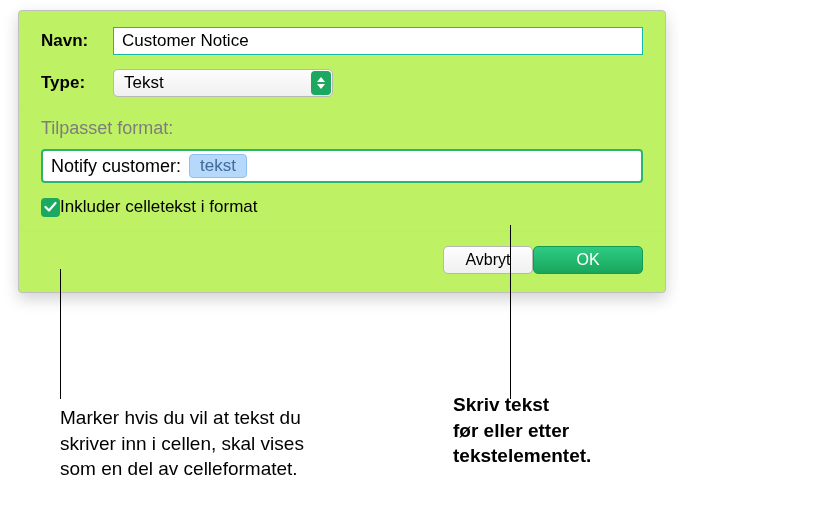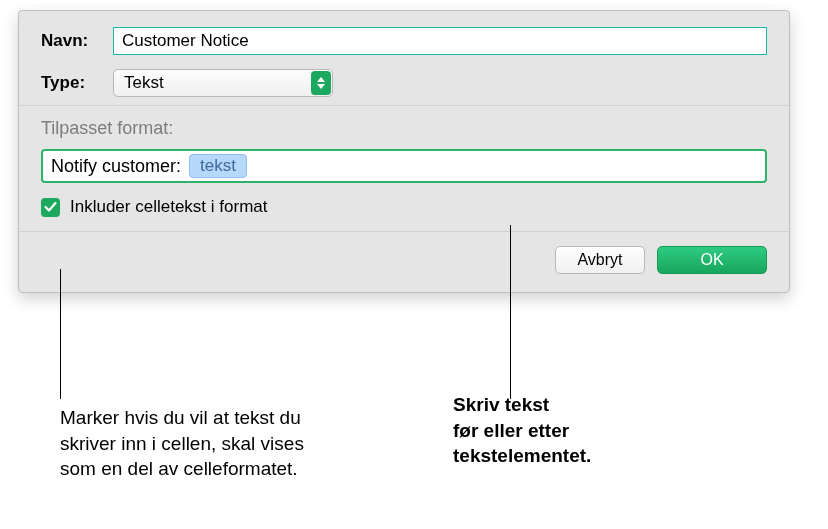--- a/index.html
+++ b/index.html
@@ -9,22 +9,22 @@
       width: 828px;
       height: 529px;
       position: relative;
       font-size: 17px;
       color: #000;
     }
     .dialog {
       position: absolute;
       left: 18px;
       top: 10px;
-      width: 772px;
-      background: #e5e5e5;
+      width: 648px;
+      background: #bef264;
       border: 1px solid #bfbfbf;
       border-radius: 4px;
       box-shadow: 0 6px 16px rgba(0,0,0,0.18);
     }
     .dialog-inner {
       padding: 16px 22px 18px 22px;
     }
     .row {
       display: flex;
       align-items: center;
@@ -113,21 +113,20 @@
       background: #b6d8fb;
       border: 1px solid #8fbef0;
       border-radius: 4px;
       padding: 1px 10px;
       color: #3f6a9a;
       font-size: 17px;
     }
     .checkbox-row {
       display: flex;
       align-items: center;
-      gap: 10px;
       font-size: 17px;
       margin-bottom: 4px;
     }
     .checkbox {
       width: 19px;
       height: 19px;
       background: #1ca85f;
       border-radius: 4px;
       display: flex;
       align-items: center;
@@ -138,21 +137,21 @@
       display: block;
     }
     .separator2 {
       height: 1px;
       background: #d0d0d0;
       margin: 14px -22px 14px -22px;
     }
     .button-row {
       display: flex;
       justify-content: flex-end;
-      gap: 12px;
+      gap: 0;
     }
     .btn {
       min-width: 90px;
       height: 28px;
       border-radius: 5px;
       font-size: 16px;
       display: flex;
       align-items: center;
       justify-content: center;
       cursor: default;

